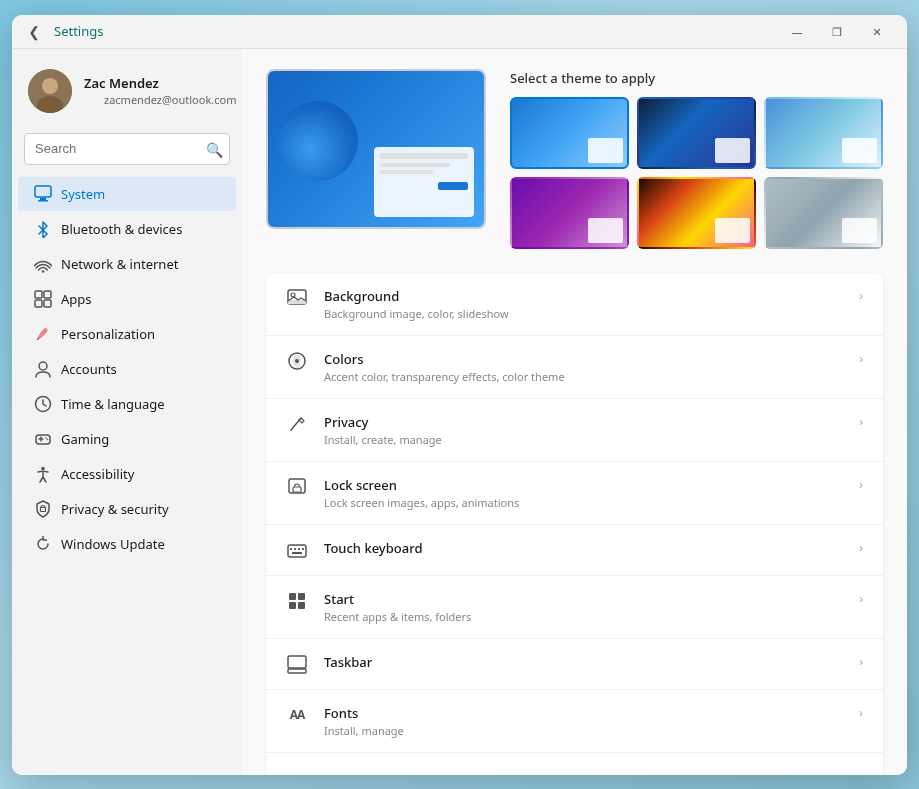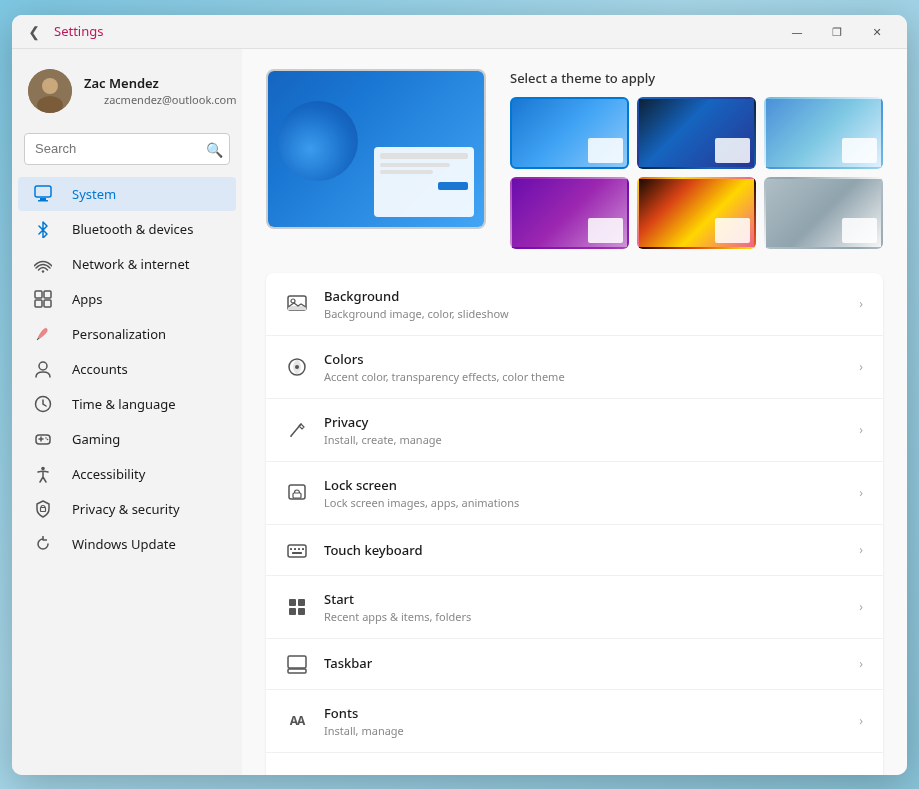--- a/index.html
+++ b/index.html
@@ -34,21 +34,21 @@
     .titlebar-back {
       width: 24px; height: 24px;
       display: flex; align-items: center; justify-content: center;
       cursor: pointer; border-radius: 4px;
       color: #555;
       font-size: 14px;
       margin-right: 8px;
     }
     .titlebar-title {
       font-size: 13px;
-      color: #be185d;
+      color: #0f766e;
       flex: 1;
     }
     .titlebar-controls {
       display: flex; gap: 0;
     }
     .titlebar-btn {
       width: 40px; height: 34px;
       display: flex; align-items: center; justify-content: center;
       cursor: pointer;
       font-size: 11px;
@@ -113,21 +113,21 @@
       position: absolute; right: 6px; top: 50%;
       transform: translateY(-50%);
       color: #666; font-size: 14px; cursor: pointer;
     }
 
     .nav-item {
       display: flex;
       align-items: flex-end;
       padding: 8px 16px;
       cursor: pointer;
-      gap: 20px;
+      gap: 9px;
       border-radius: 4px;
       margin: 1px 6px;
       font-size: 13px;
       color: #1a1a1a;
     }
     .nav-item.active {
       background: #dce8f5;
       color: #0078d4;
     }
     .nav-icon {
@@ -254,21 +254,21 @@
 
     
     .settings-list {
       background: white;
       border-radius: 8px;
       overflow: hidden;
       box-shadow: 0 1px 3px rgba(0,0,0,0.08);
     }
     .settings-item {
       display: flex;
-      align-items: center;
+      align-items: flex-start;
       padding: 14px 20px;
       border-bottom: 1px solid #f0f0f0;
       cursor: pointer;
       gap: 16px;
     }
     .settings-item:last-child { border-bottom: none; }
     .settings-item-icon {
       width: 22px; height: 22px;
       flex-shrink: 0;
       display: flex; align-items: center; justify-content: center;

